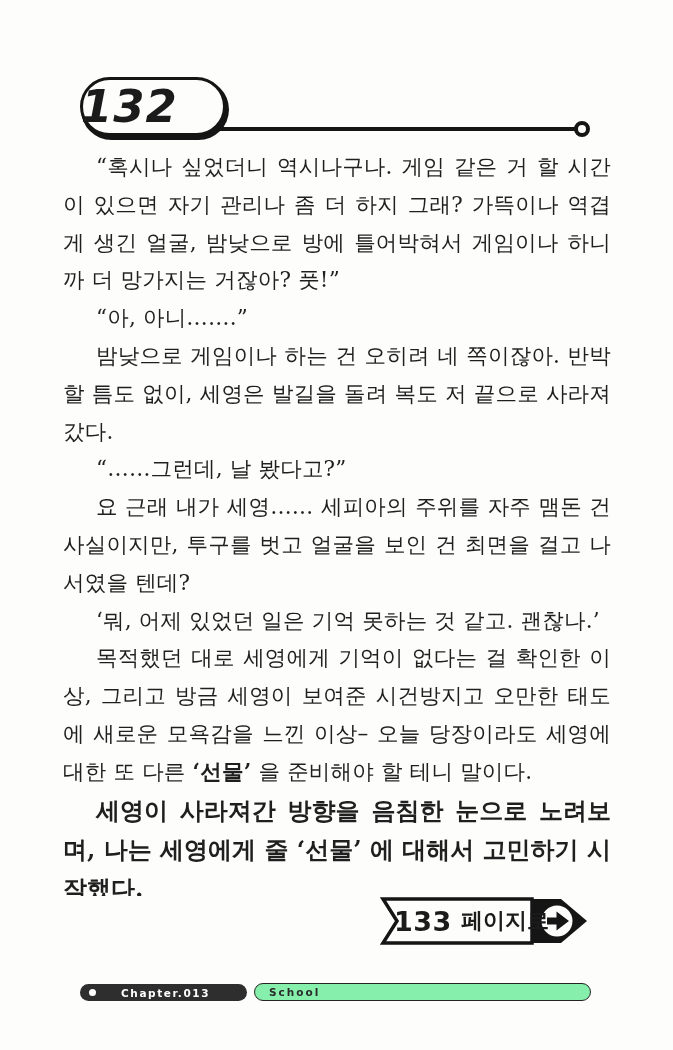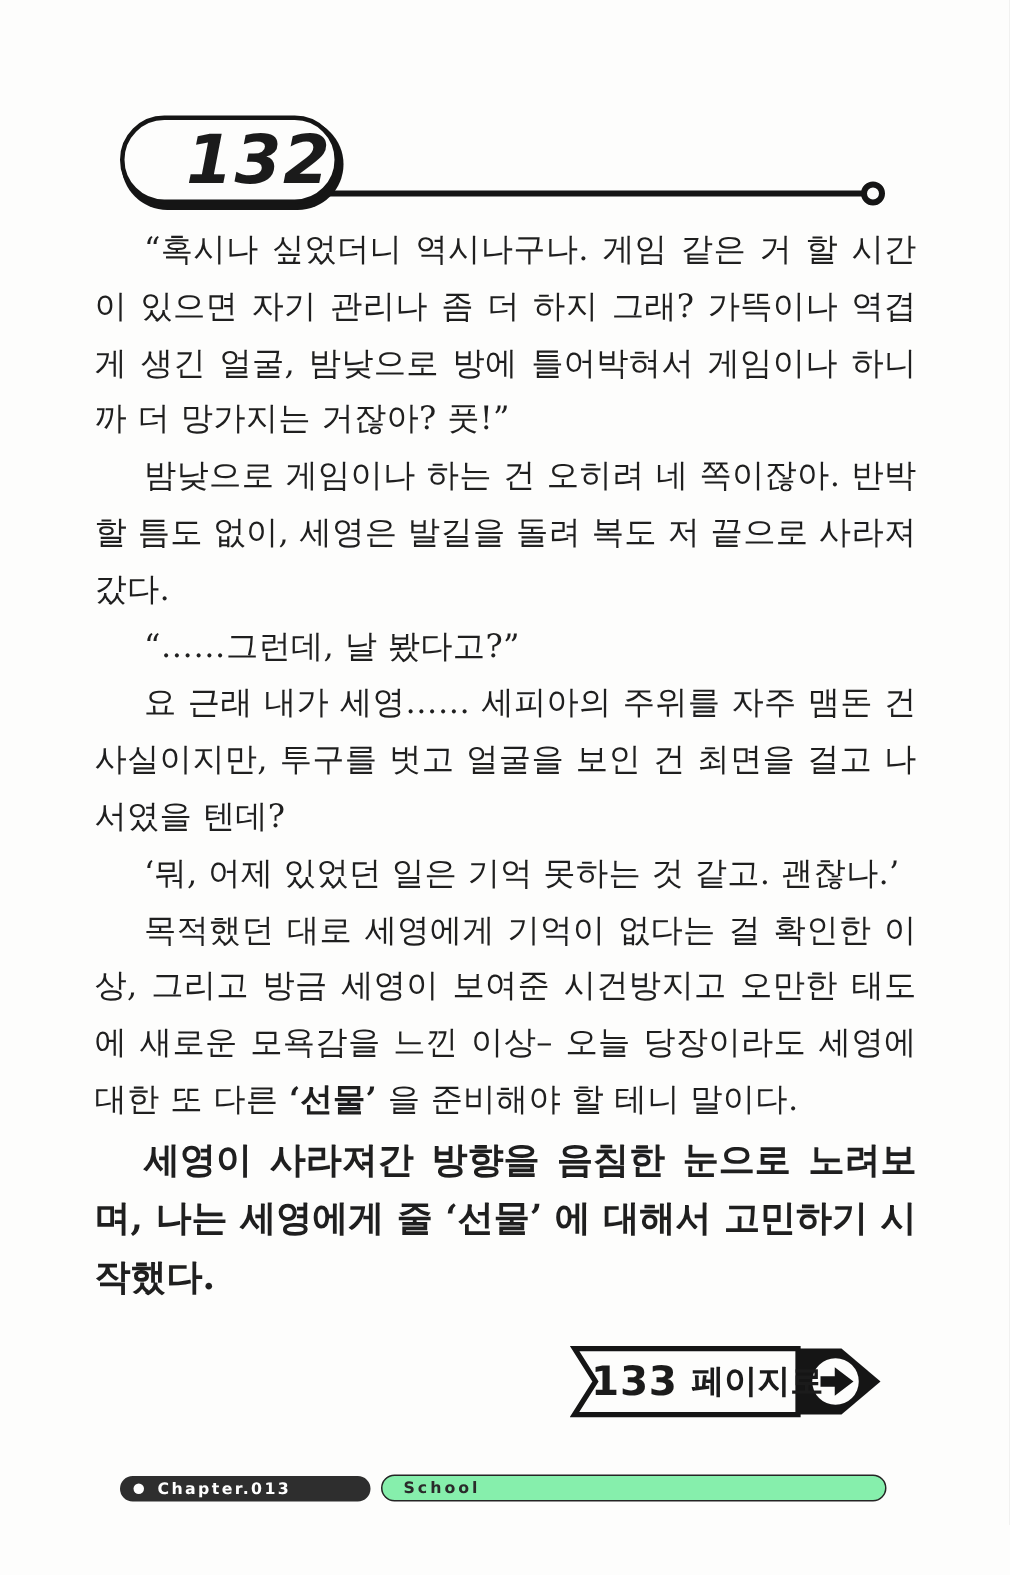--- a/index.html
+++ b/index.html
@@ -16,21 +16,21 @@
 
   
   .page-badge {
     position: absolute;
     left: 80px; top: 77px;
     width: 140px; height: 53px;
     background: #fdfdfc;
     border: 3.5px solid #151515;
     border-radius: 32px;
     box-shadow: 2px 3px 0 1px #151515;
-    display: flex; align-items: center; justify-content: flex-end;
+    display: flex; align-items: center; justify-content: flex-start;
     z-index: 2;
   }
   .page-badge .num {
     font-family: "DejaVu Sans", "Liberation Sans", sans-serif;
     font-style: italic;
     font-weight: bold;
     font-size: 45px;
     letter-spacing: 1px;
     color: #1b1b1b;
     transform: translateX(-2px);
@@ -96,21 +96,21 @@
   .nav-label .nav-suffix { font-size: 22px; }
 
   
   .footer-chapter {
     position: absolute;
     left: 80px; top: 984px;
     width: 167px; height: 17px;
     background: #2e2e2e;
     border-radius: 9px;
     display: flex; align-items: center;
-    gap: 9px;
+    gap: 25px;
     padding: 0;
     box-sizing: border-box;
     padding-left: 9px;
   }
   .footer-chapter .dot {
     width: 7px; height: 7px;
     background: #ffffff;
     border-radius: 50%;
     flex: 0 0 auto;
   }
@@ -146,20 +146,21 @@
 <div class="page">
 
   <div class="page-badge">
     <span class="num">132</span>
   </div>
   <div class="header-rule"></div>
   <div class="header-rule-dot"></div>
 
   <div class="text-block">
       <p><span>“혹시나 싶었더니 역시나구나. 게임 같은 거 할 시간이 있으면 자기 관리나 좀 더 하지 그래? 가뜩이나 역겹게 생긴 얼굴, 밤낮으로 방에 틀어박혀서 게임이나 하니까 더 망가지는 거잖아? 풋!”</span></p>
+      <p><span>“아, 아니…….”</span></p>
       <p><span>밤낮으로 게임이나 하는 건 오히려 네 쪽이잖아. 반박할 틈도 없이, 세영은 발길을 돌려 복도 저 끝으로 사라져갔다.</span></p>
       <p><span>“……그런데, 날 봤다고?”</span></p>
       <p><span>요 근래 내가 세영…… 세피아의 주위를 자주 맴돈 건 사실이지만, 투구를 벗고 얼굴을 보인 건 최면을 걸고 나서였을 텐데?</span></p>
       <p><span>‘뭐, 어제 있었던 일은 기억 못하는 것 같고. 괜찮나.’</span></p>
       <p><span>목적했던 대로 세영에게 기억이 없다는 걸 확인한 이상, 그리고 방금 세영이 보여준 시건방지고 오만한 태도에 새로운 모욕감을 느낀 이상– 오늘 당장이라도 세영에 대한 또 다른 </span><span class="b">‘선물’</span><span> 을 준비해야 할 테니 말이다.</span></p>
       <p class="em"><span>세영이 사라져간 방향을 음침한 눈으로 노려보며, 나는 세영에게 줄 ‘선물’ 에 대해서 고민하기 시작했다.</span></p>
     </div>
 
   <div class="nav-button">
     <svg width="210" height="50" viewBox="0 0 210 50">

